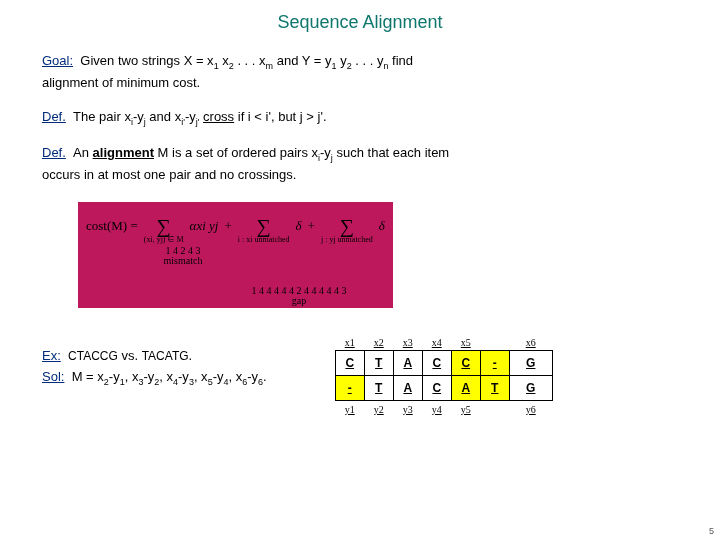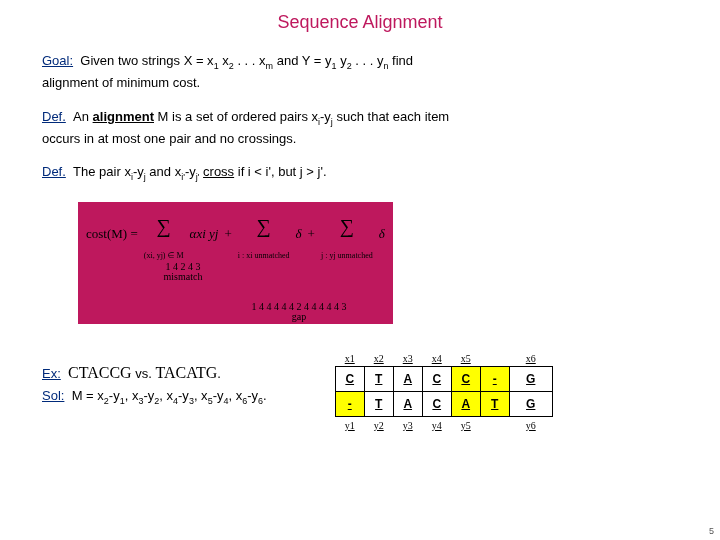--- a/index.html
+++ b/index.html
@@ -13,21 +13,21 @@
     background: #fff;
     position: relative;
     box-sizing: border-box;
   }
   .slide {
     padding: 8px 42px 10px 42px;
   }
   .title {
     text-align: center;
     font-size: 18px;
-    color: #be185d;
+    color: #0f766e;
     margin: 4px 0 18px 0;
   }
   .para {
     margin: 12px 0 14px 0;
     line-height: 1.5;
   }
   .label {
     color: #002a7a;
     text-decoration: underline;
   }
@@ -41,26 +41,26 @@
     display: inline-block;
     padding: 6px 8px 2px 8px;
     margin: 4px 0 12px 36px;
     font-family: "Times New Roman", serif;
     font-size: 13px;
   }
   .formula-row { display:flex; align-items:center; gap:6px; }
   .sum-block { display:flex; flex-direction:column; align-items:center; line-height:1; }
   .sum-top { font-size:8px; height:8px; }
   .sum-sym { font-size:20px; }
-  .sum-bot { font-size:8px;margin-top:16px; }
+  .sum-bot { font-size:8px; }
   .brace-row { display:flex; margin-top:2px; }
   .brace-group { display:flex; flex-direction:column; align-items:center; font-size:10px; line-height:1; }
   .lower { display:flex; gap:50px; margin-top:14px; }
   .left-col { flex:0 0 auto; padding-top:14px; }
-  .mono { font-family: Liberation Serif, serif; font-size:16px; }
+  .mono { font-family: Liberation Sans, sans-serif; font-size:12px; }
   .table-wrap { flex:0 0 auto; }
   .tbl { border-collapse: collapse; text-decoration: underline; }
   .tbl td {
     width: 26px;
     height: 22px;
     text-align: center;
     font-family: Arial, sans-serif;
     font-size: 12px;
     font-weight: bold;
     border: 1px solid #000;
@@ -91,27 +91,27 @@
   <div class="title">Sequence Alignment</div>
 
   <div class="para">
     <span class="label">Goal:</span>
     &nbsp;<span>Given two strings X = x</span><span class="sub">1</span><span> x</span><span class="sub">2</span><span> . . . x</span><span class="sub">m</span><span> and Y = y</span><span class="sub">1</span><span> y</span><span class="sub">2</span><span> . . . y</span><span class="sub">n</span><span> find</span><br>
     <span>alignment of minimum cost.</span>
   </div>
 
   <div class="para">
     <span class="label">Def.</span>
+    &nbsp;<span>The pair x</span><span class="sub">i</span><span>-y</span><span class="sub">j</span><span> and x</span><span class="sub">i'</span><span>-y</span><span class="sub">j'</span><span> </span><span class="under">cross</span><span> if i &lt; i', but j &gt; j'.</span>
+  </div>
+
+  <div class="para">
+    <span class="label">Def.</span>
     &nbsp;<span>An </span><b><span class="under">alignment</span></b><span> M is a set of ordered pairs x</span><span class="sub">i</span><span>-y</span><span class="sub">j</span><span> such that each item</span><br>
     <span>occurs in at most one pair and no crossings.</span>
-  </div>
-
-  <div class="para">
-    <span class="label">Def.</span>
-    &nbsp;<span>The pair x</span><span class="sub">i</span><span>-y</span><span class="sub">j</span><span> and x</span><span class="sub">i'</span><span>-y</span><span class="sub">j'</span><span> </span><span class="under">cross</span><span> if i &lt; i', but j &gt; j'.</span>
   </div>
 
   <div class="formula-box">
     <div class="formula-row">
       <span>cost(M)  =</span>
       <div class="sum-block">
         <span class="sum-top"></span>
         <span class="sum-sym">∑</span>
         <span class="sum-bot">(xi, yj) ∈ M</span>
       </div>

